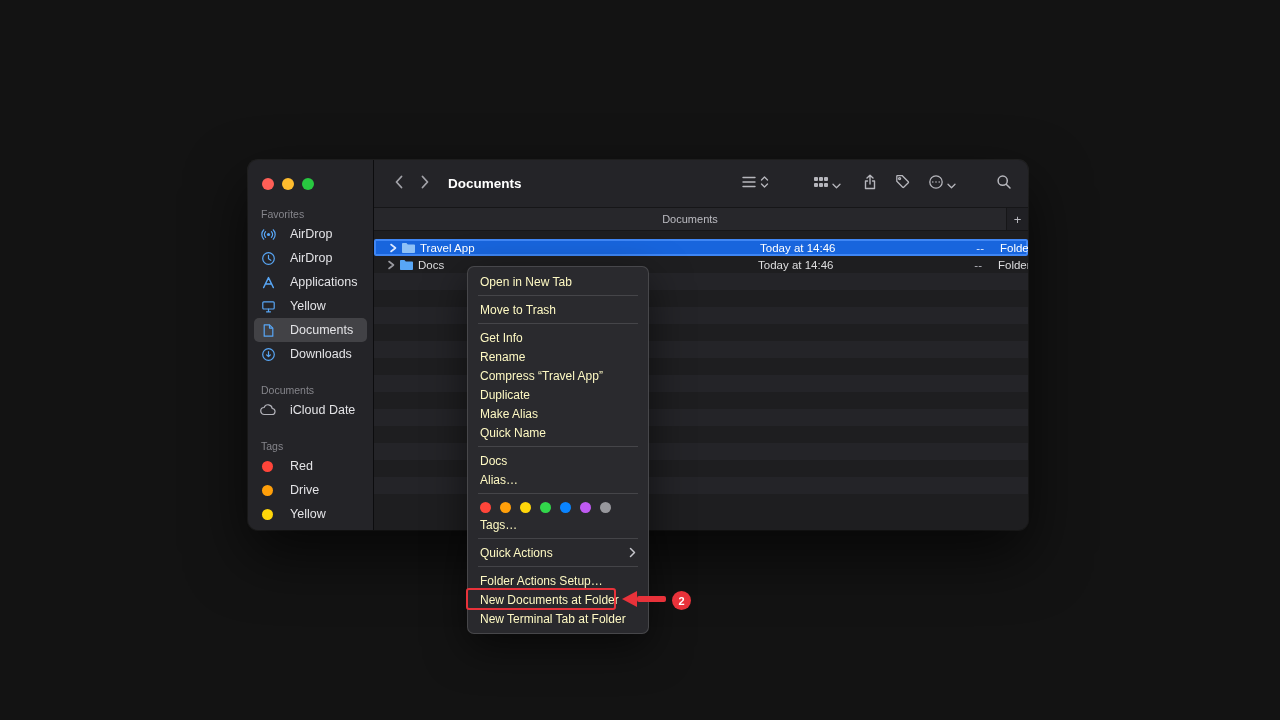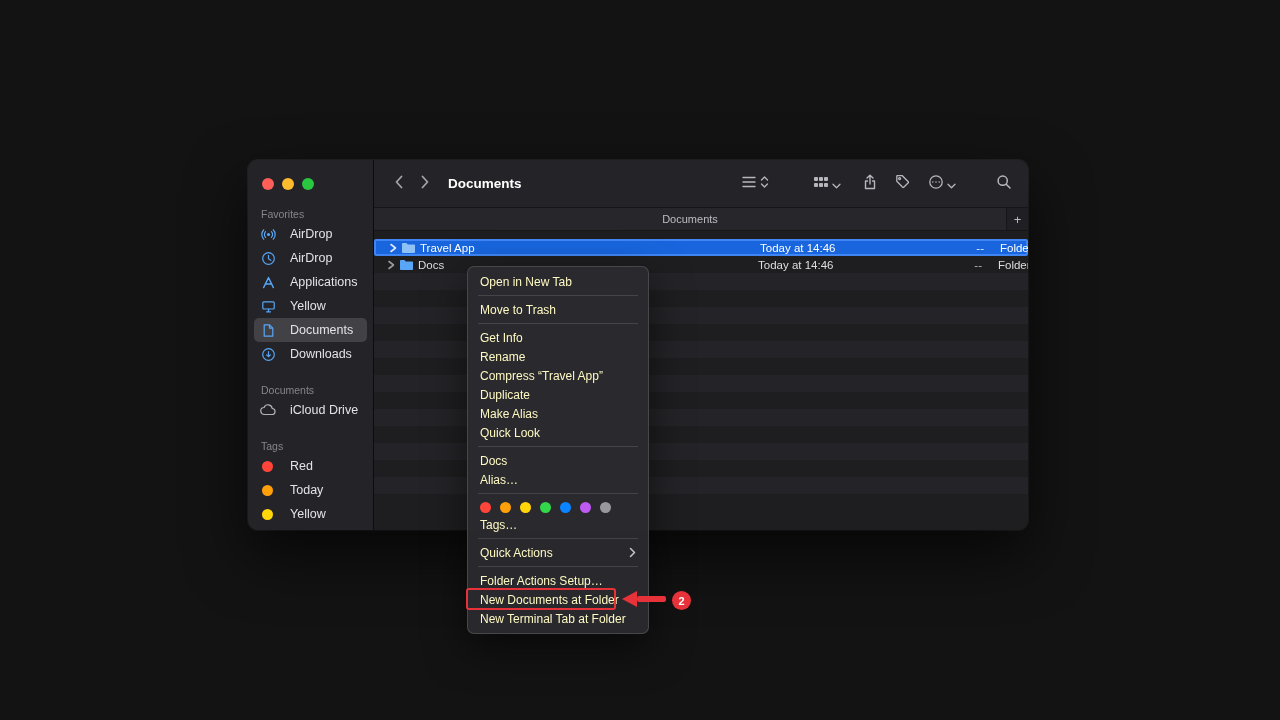--- a/index.html
+++ b/index.html
@@ -173,32 +173,32 @@
     </div>
 
     <div class="side-title">Documents</div>
 
     <div class="side-item">
       <span class="sicon gray">
         <svg width="16" height="12" viewBox="0 0 16 12" fill="none" stroke="currentColor" stroke-width="1.2" stroke-linejoin="round">
             <path d="M4.4 10.5h7.4a3 3 0 0 0 .4-6 4.2 4.2 0 0 0-8.1-1A3.4 3.4 0 0 0 4.4 10.5z"></path>
           </svg>
       </span>
-      <span>iCloud Drive</span>
+      <span>iCloud Date</span>
     </div>
 
     <div class="side-title">Tags</div>
 
     <div class="side-item">
       <span class="tag-dot" style="background-color: rgb(255, 69, 58);"></span>
       <span>Red</span>
     </div>
     <div class="side-item">
       <span class="tag-dot" style="background-color: rgb(255, 159, 10);"></span>
-      <span>Today</span>
+      <span>Drive</span>
     </div>
     <div class="side-item">
       <span class="tag-dot" style="background-color: rgb(255, 214, 10);"></span>
       <span>Yellow</span>
     </div>
     <div class="side-item">
       
       
     </div>
   </div>
@@ -336,21 +336,21 @@
 <div class="context-menu">
   <div class="mi">Open in New Tab</div>
   <div class="msep"></div>
   <div class="mi">Move to Trash</div>
   <div class="msep"></div>
   <div class="mi">Get Info</div>
   <div class="mi">Rename</div>
   <div class="mi">Compress “Travel App”</div>
   <div class="mi">Duplicate</div>
   <div class="mi">Make Alias</div>
-  <div class="mi">Quick Look</div>
+  <div class="mi">Quick Name</div>
   <div class="msep"></div>
   <div class="mi">Docs</div>
   <div class="mi">Alias…</div>
   <div class="msep"></div>
   <div class="mdots">
     <span class="mdot" style="background-color: rgb(255, 69, 58);"></span>
     <span class="mdot" style="background-color: rgb(255, 159, 10);"></span>
     <span class="mdot" style="background-color: rgb(255, 214, 10);"></span>
     <span class="mdot" style="background-color: rgb(50, 215, 75);"></span>
     <span class="mdot" style="background-color: rgb(10, 132, 255);"></span>

